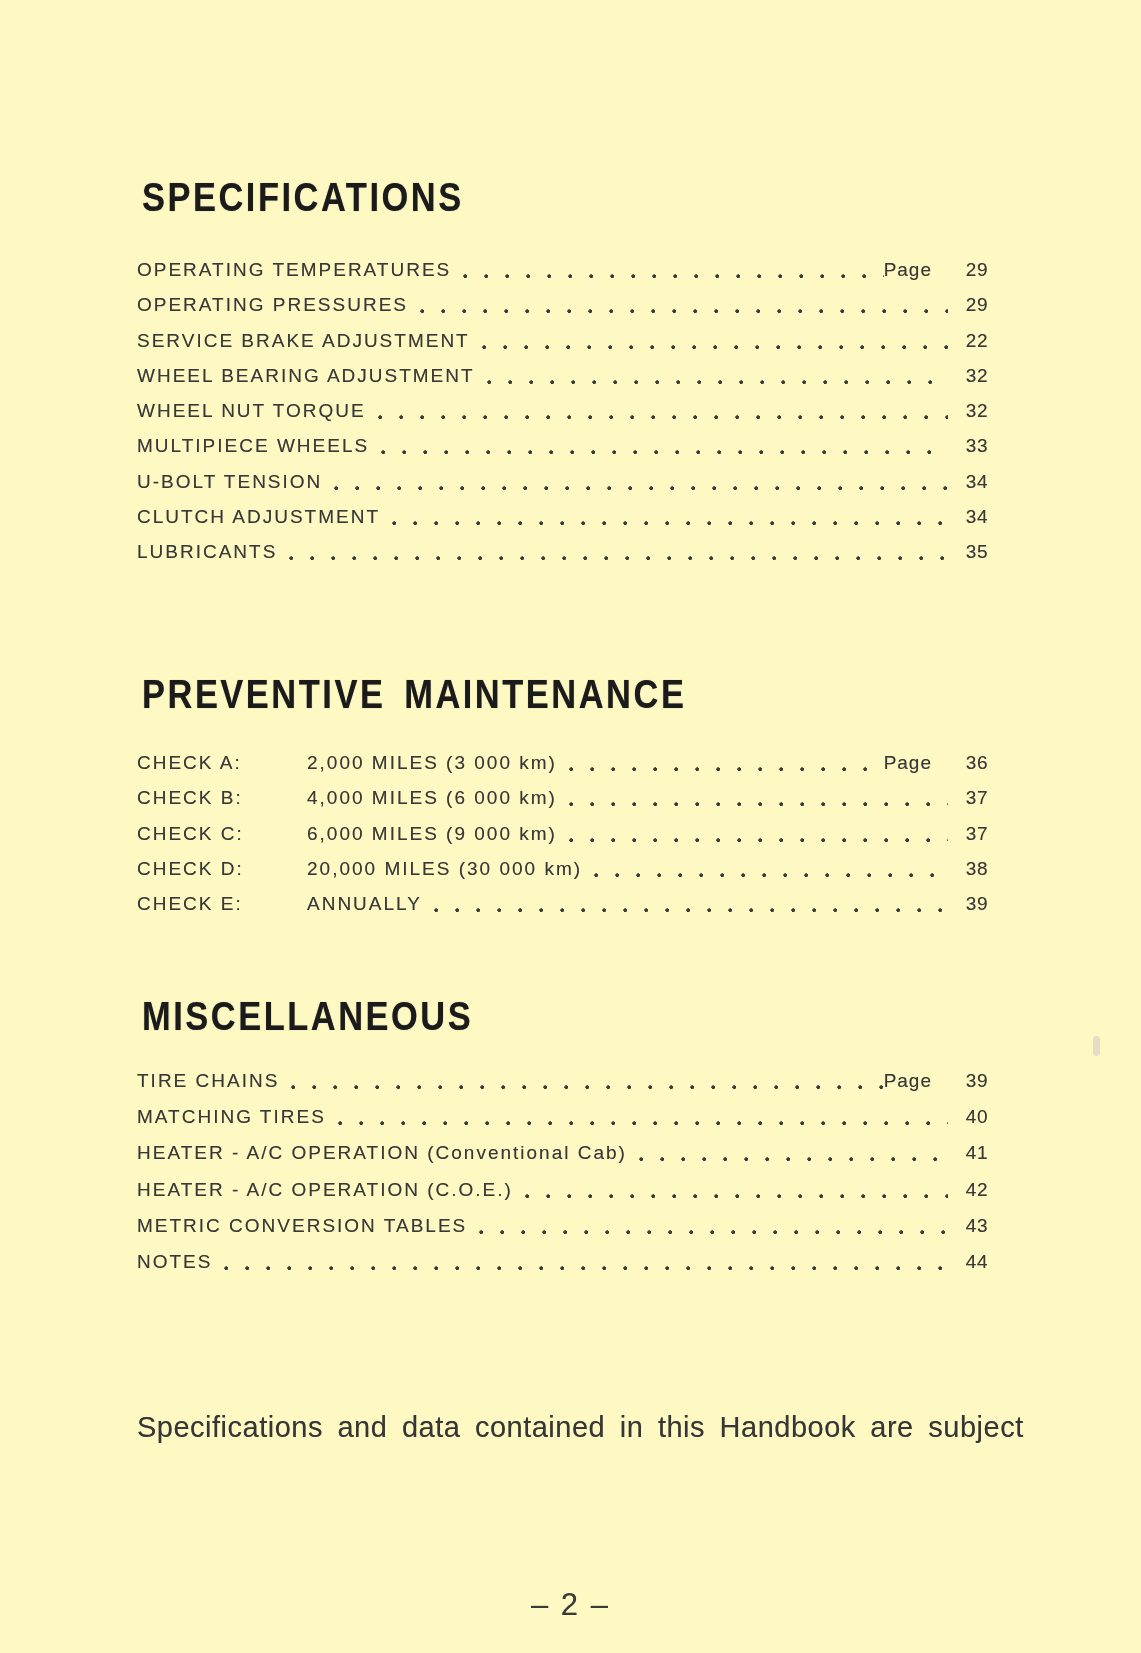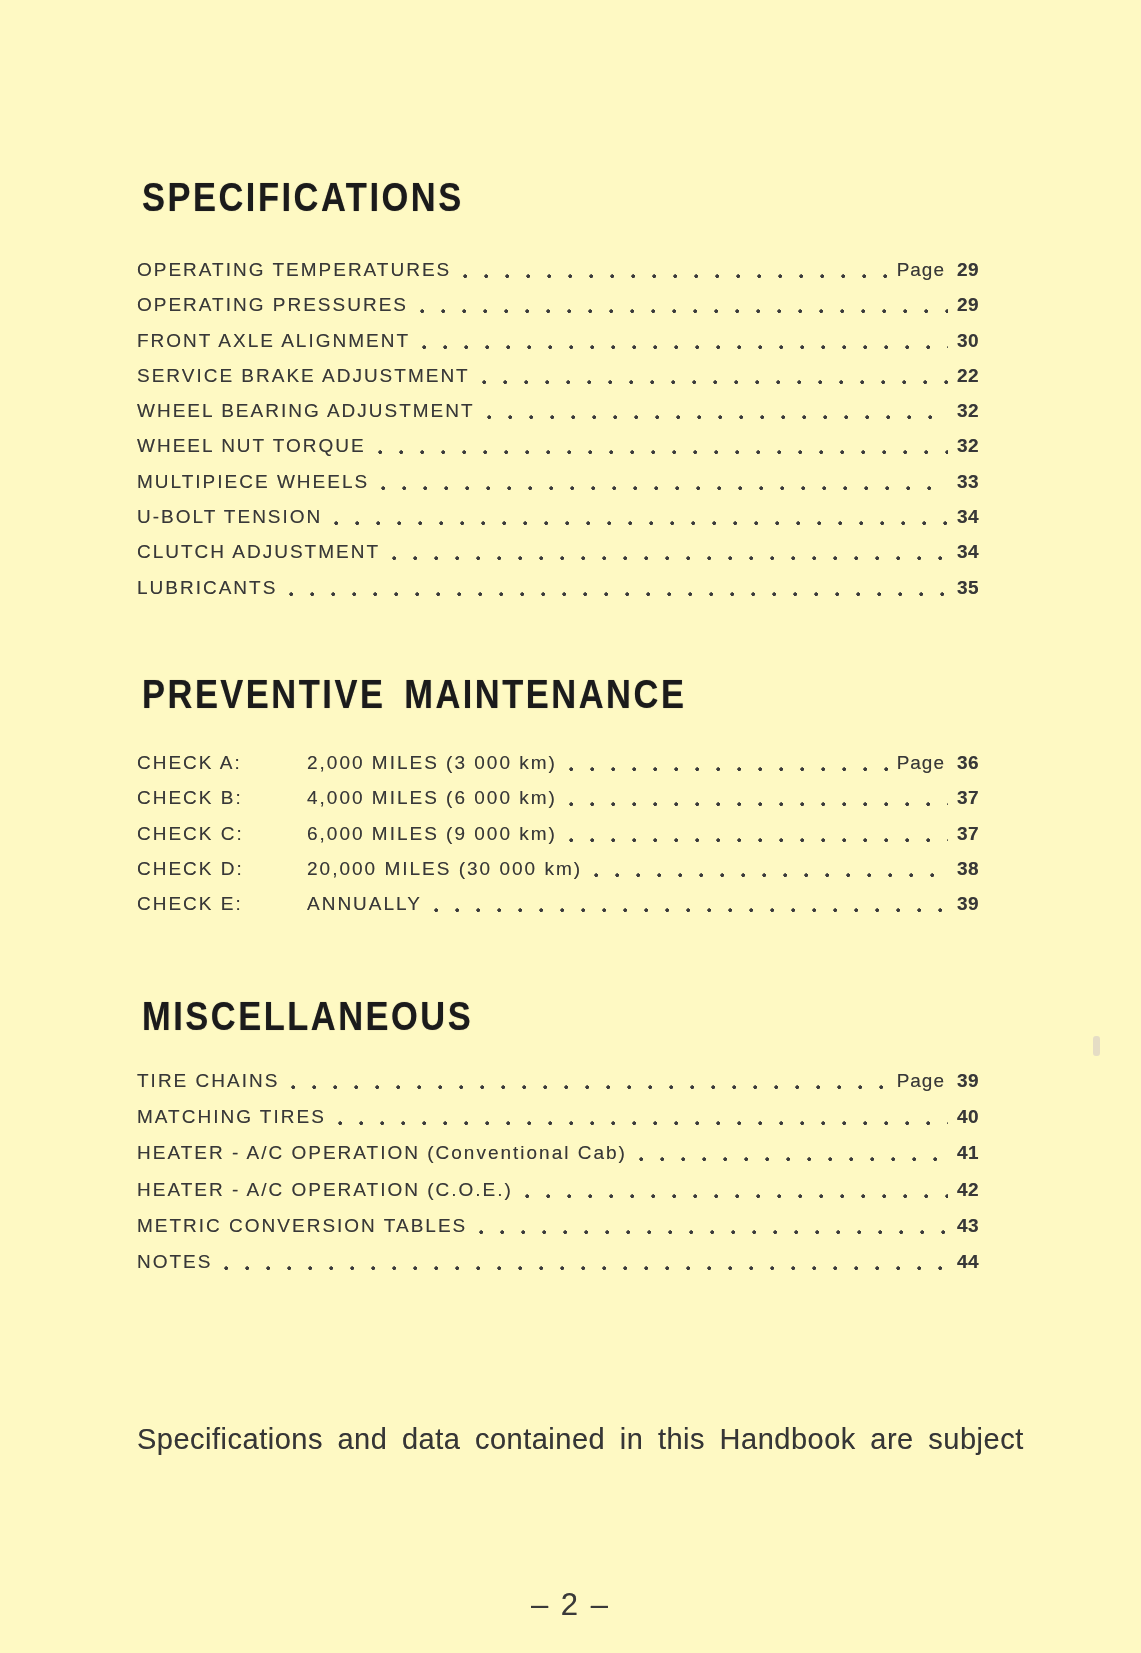--- a/index.html
+++ b/index.html
@@ -35,27 +35,27 @@
   .toc-list.wide .toc-row { height:36.2px; line-height:36.2px; }
   .lbl   { flex:0 0 auto; }
   .check { flex:0 0 170px; }
   .leader {
     flex:1 1 auto; min-width:0; align-self:stretch;
     background-image:radial-gradient(circle at 2.2px 2.2px, #3b3b3b 1.65px, rgba(0,0,0,0) 2.1px);
     background-size:21px 5px;
     background-repeat:repeat-x;
     background-position:12px 22px;
   }
-  .pagepfx { flex:0 0 auto; margin-right:3px; letter-spacing:1px; }
-  .num { flex:0 0 40px; text-align:center; letter-spacing:0.5px;font-weight:bold; }
+  .pagepfx { flex:0 0 auto; margin-right:16px; letter-spacing:1px; }
+  .num { flex:0 0 40px; text-align:right; letter-spacing:0.5px; }
 
   .footer-note {
     position:absolute; left:0; width:851px;
     font-size:29px; line-height:37px; letter-spacing:0.5px;
-    color:#363636; text-shadow:0 0 0.6px rgba(30,30,30,0.4);margin-top:12px;
+    color:#363636; text-shadow:0 0 0.6px rgba(30,30,30,0.4);
   }
   .footer-line1 { word-spacing:6px; white-space:nowrap; }
   .footer-line2 { word-spacing:17px; white-space:nowrap; }
 
   .page-num {
     position:absolute; left:0; top:1586px; width:1141px;
     text-align:center; font-size:31px; line-height:37px;
     letter-spacing:2px; color:#3a3a3a;
     text-shadow:0 0 0.6px rgba(30,30,30,0.4);
   }
@@ -89,25 +89,20 @@
         <span class="leader"></span>
         <span class="pagepfx">Page</span>
         <span class="num">29</span>
       </div>
       <div class="toc-row">
         <span class="lbl">OPERATING PRESSURES</span>
         <span class="leader"></span>
         <span class="num">29</span>
       </div>
       <div class="toc-row">
-        <span class="lbl">FRONT AXLE ALIGNMENT</span>
-        <span class="leader"></span>
-        <span class="num">30</span>
-      </div>
-      <div class="toc-row">
         <span class="lbl">SERVICE BRAKE ADJUSTMENT</span>
         <span class="leader"></span>
         <span class="num">22</span>
       </div>
       <div class="toc-row">
         <span class="lbl">WHEEL BEARING ADJUSTMENT</span>
         <span class="leader"></span>
         <span class="num">32</span>
       </div>
       <div class="toc-row">

